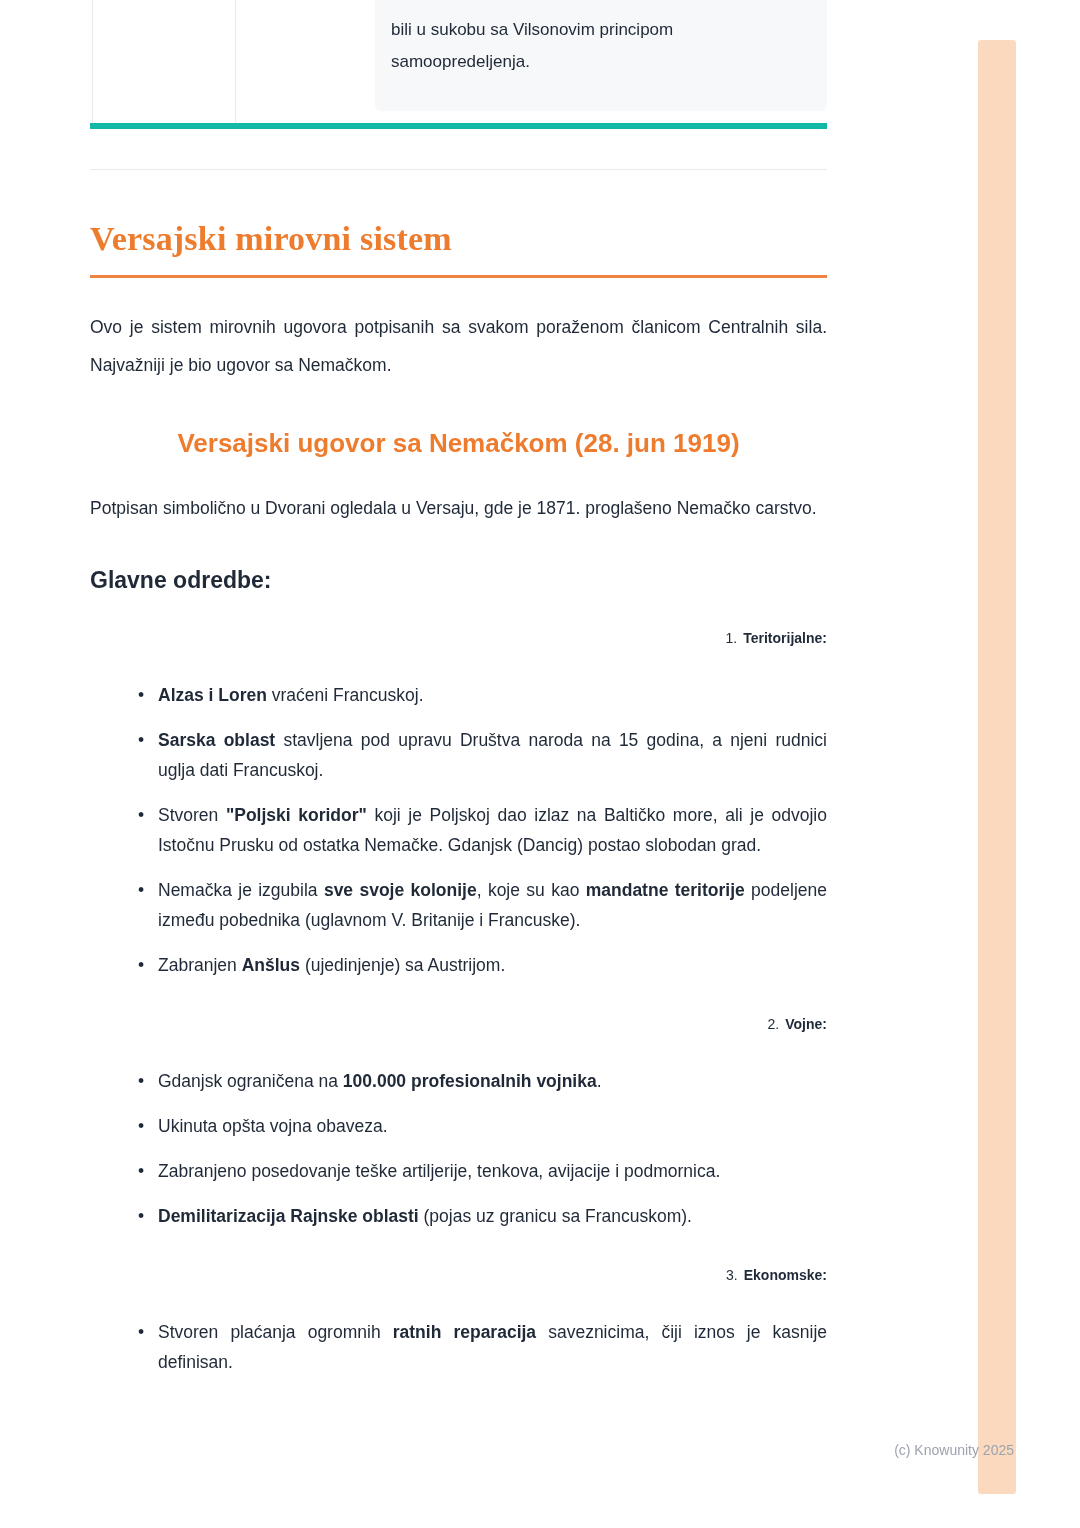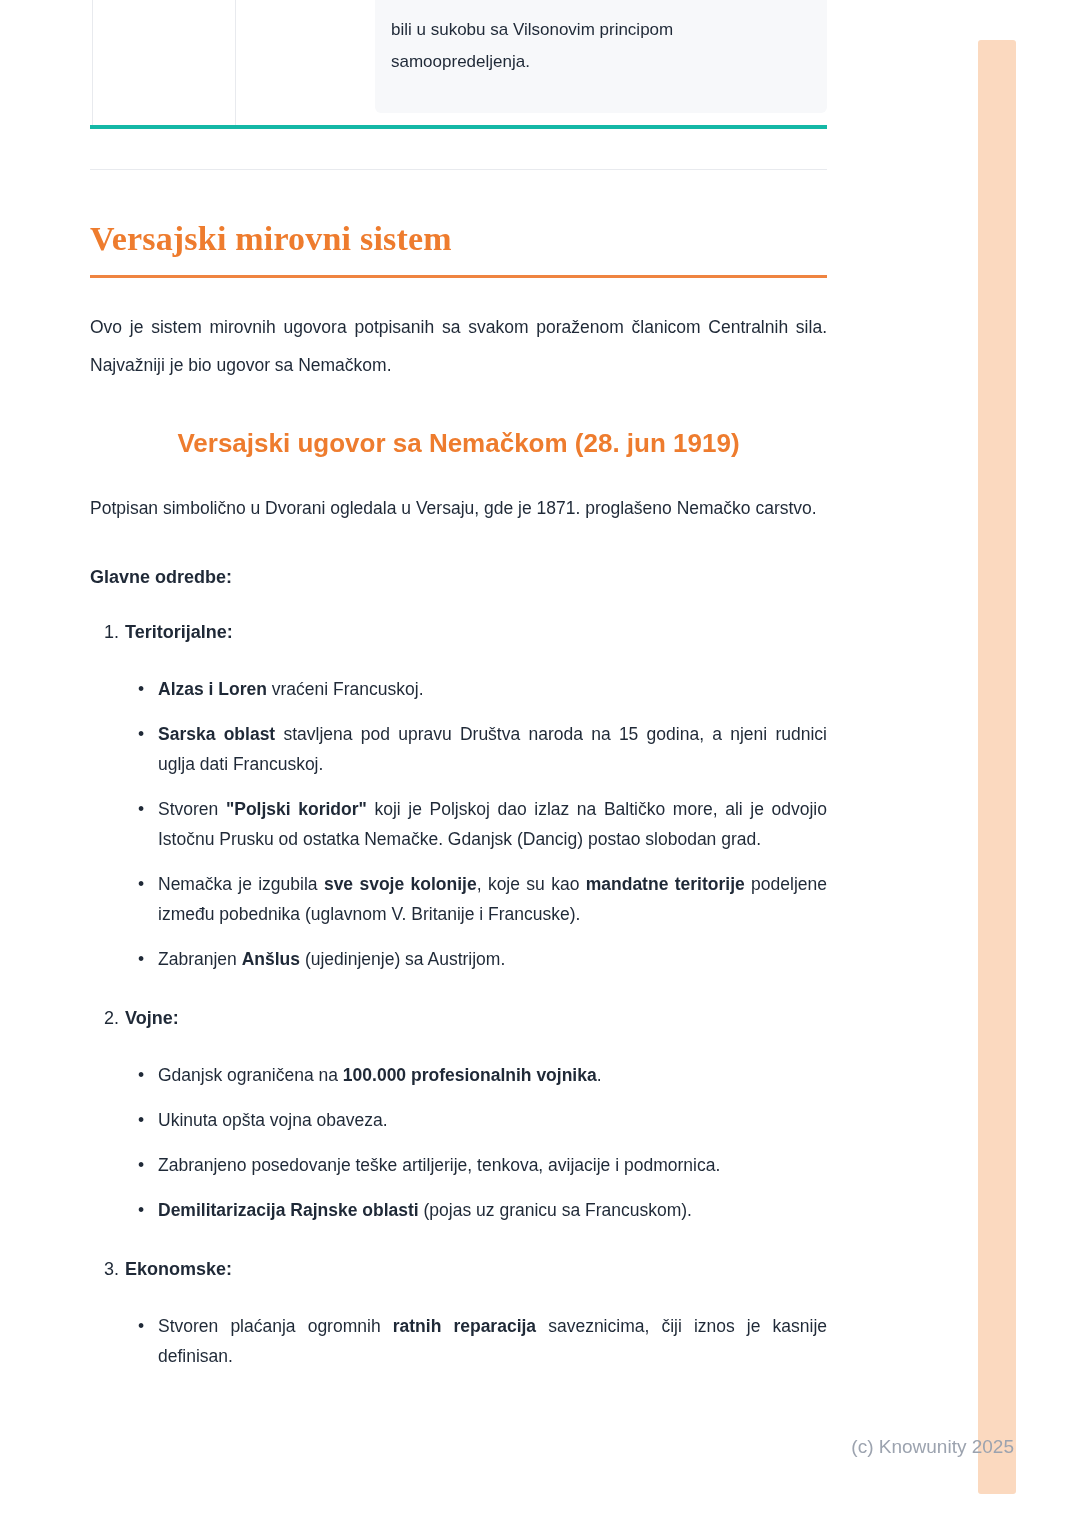--- a/index.html
+++ b/index.html
@@ -9,26 +9,26 @@
     position: relative; overflow: hidden;
     font-family: "Liberation Sans", sans-serif;
     color: #1f2937;
   }
   .stripe {
     position: absolute; top: 40px; bottom: 34px; right: 64px; width: 38px;
     background: #fbd9bf; border-radius: 3px;
   }
   .watermark {
     position: absolute; right: 66px; bottom: 70px;
-    font-size: 19px; color: #9ca3af; white-space: nowrap;
+    font-size: 14px; color: #9ca3af; white-space: nowrap;
   }
   .content { position: absolute; left: 90px; top: 0; width: 737px; }
 
   
-  .table-fragment { position: relative; height: 129px; border-bottom: 4px solid #14b8a6; }
+  .table-fragment { position: relative; height: 129px; border-bottom: 6px solid #14b8a6; }
   .tf-line { position: absolute; top: 0; bottom: 0; width: 1px; background: #e8eaee; }
   .tf-line.l1 { left: 2px; }
   .tf-line.l2 { left: 145px; }
   .tf-cell {
     position: absolute; left: 285px; right: 0; top: 0; bottom: 12px;
     background: #f7f8fa; border-radius: 0 0 6px 6px;
     padding: 14px 18px 0 16px;
     font-size: 17px; line-height: 32px; color: #1f2937;
   }
 
@@ -43,25 +43,25 @@
   .para {
     margin-top: 30px;
     font-size: 17.5px; line-height: 38px; text-align: justify;
   }
 
   h2 {
     margin-top: 44px;
     font-size: 26px; font-weight: 700; color: #ee7c2e; text-align: center;
   }
 
-  .label { margin-top: 40px; font-size: 18px; font-weight: 700; }
+  .label { margin-top: 40px; font-size: 23px; font-weight: 700; }
 
   .plist { margin-top: 24px; }
   .num-item { margin-top: 30px; }
-  .num-title { padding-left: 14px; font-size: 18px; line-height: 28px; }
+  .num-title { padding-left: 14px; font-size: 14px; line-height: 28px; text-align: right; }
   .num-title .num { margin-right: 6px; }
   .bullets { margin-top: 28px; }
   .bullet {
     display: flex; padding-left: 48px; margin-bottom: 15px;
     font-size: 17.5px; line-height: 30px; text-align: justify;
   }
   .bullet .dot { flex: none; width: 20px; color: #1f2937; }
   .bullet .btext { flex: 1; }
   .b { font-weight: 700; }
 </style>

